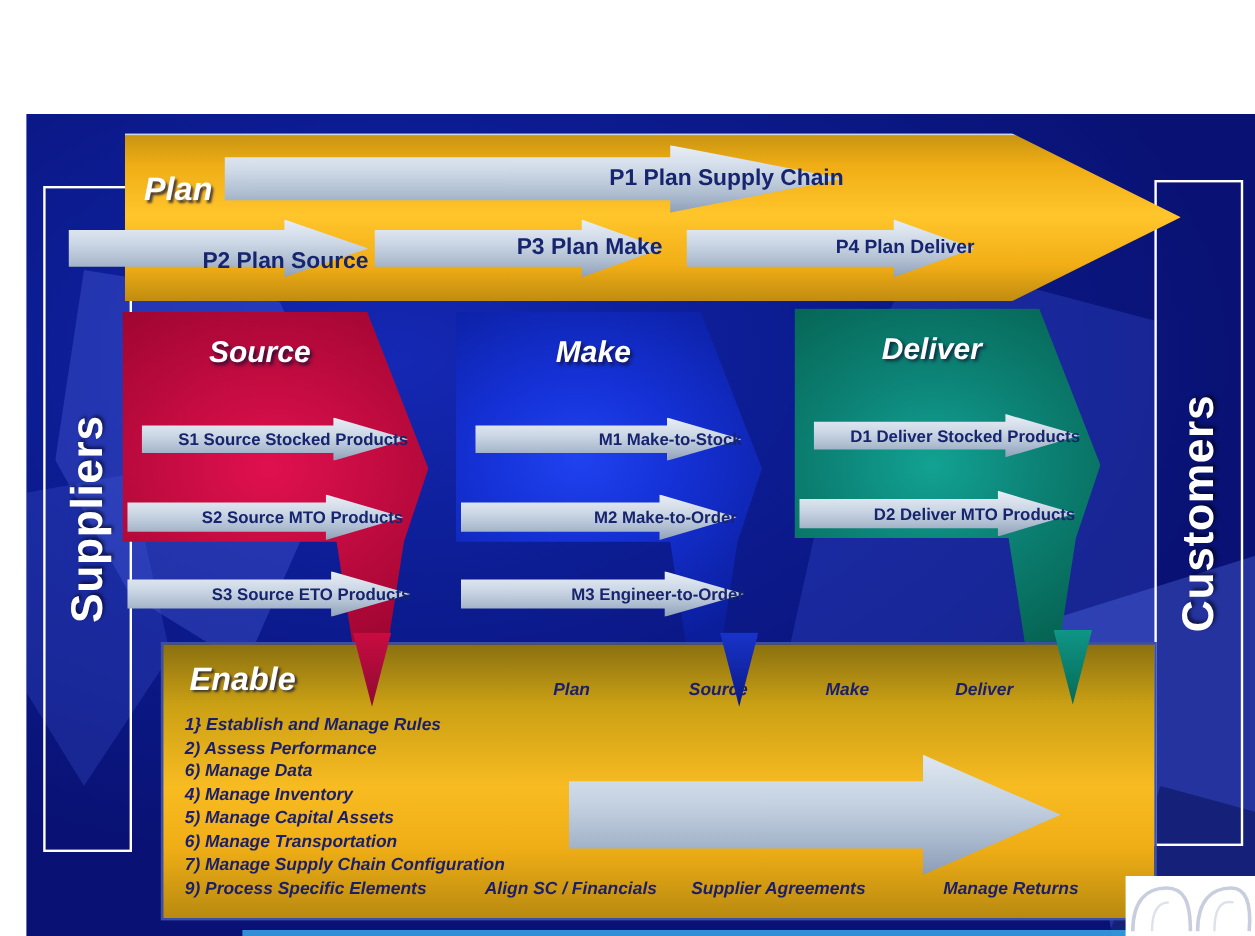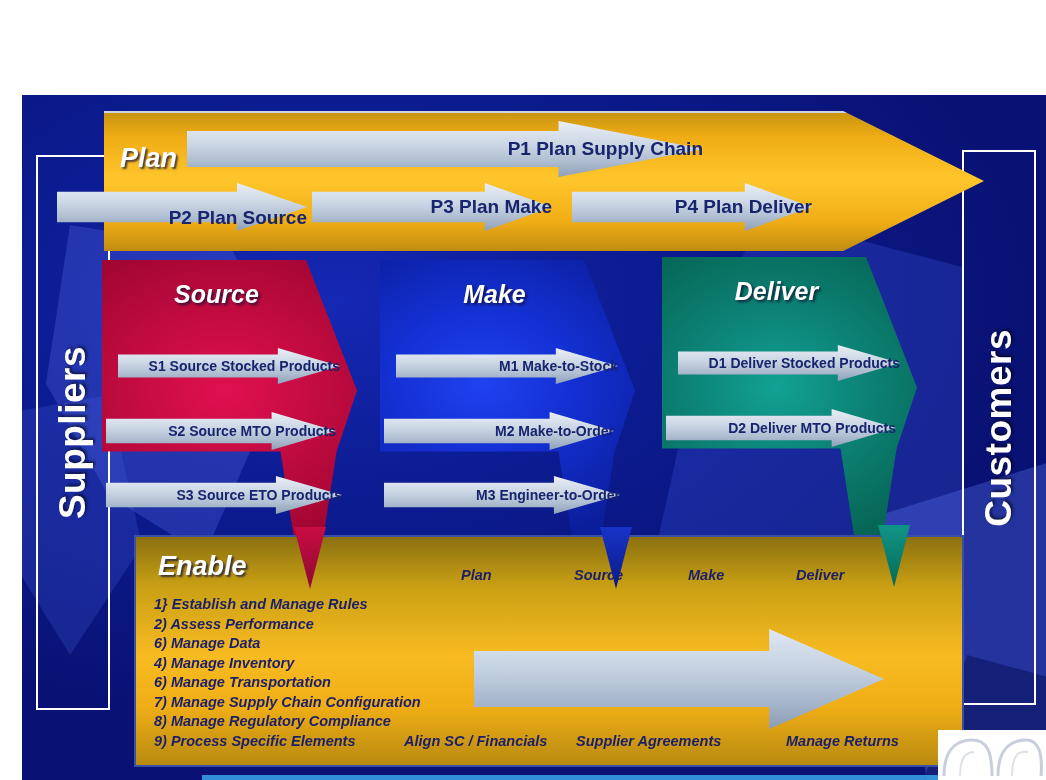--- a/index.html
+++ b/index.html
@@ -112,21 +112,21 @@
   .garrow .lbl { position: relative; z-index: 2; }
 
   
   #p1 { left: 165px; top: 26px;  width: 516px; height: 56px; }
   #p1 .lbl { margin-left: 150px; font-size: 19px; }
   #p2 { left: 35px;  top: 88px;  width: 250px; height: 48px; }
   #p2 .lbl { margin-left: 10px; font-size: 19px; margin-top: 21px; }
   #p3 { left: 290px; top: 88px;  width: 240px; height: 48px; }
   #p3 .lbl { margin-left: 10px; font-size: 19px; }
   #p4 { left: 550px; top: 88px;  width: 240px; height: 48px; }
-  #p4 .lbl { margin-left: 10px; font-size: 19px; }
+  #p4 .lbl { margin-left: 10px; font-size: 16px; }
 
   
   .procblock {
     position: absolute;
     width: 255px; height: 290px;
   }
   .procblock .shape { position: absolute; inset: 0; }
   .procblock .ttl {
     position: absolute; top: 20px; left: 0; right: 26px;
     text-align: center;
@@ -304,23 +304,23 @@
   </div>
 
   <div id="enable-band">
     <div id="enable-title">Enable</div>
 
     <ul id="enable-list">
       <li>1} Establish and Manage Rules</li>
       <li>2) Assess Performance</li>
       <li>6) Manage Data</li>
       <li>4) Manage Inventory</li>
+      <li>5) Manage Capital Assets</li>
       <li>6) Manage Transportation</li>
       <li>7) Manage Supply Chain Configuration</li>
-      <li>8) Manage Regulatory Compliance</li>
       <li>9) Process Specific Elements</li>
     </ul>
 
     <div class="colhead" style="left:325px; top:30px;">Plan</div>
     <div class="colhead" style="left:438px; top:30px;">Source</div>
     <div class="colhead" style="left:552px; top:30px;">Make</div>
     <div class="colhead" style="left:660px; top:30px;">Deliver</div>
 
     <div id="big-arrow">
       <span class="body"></span>

